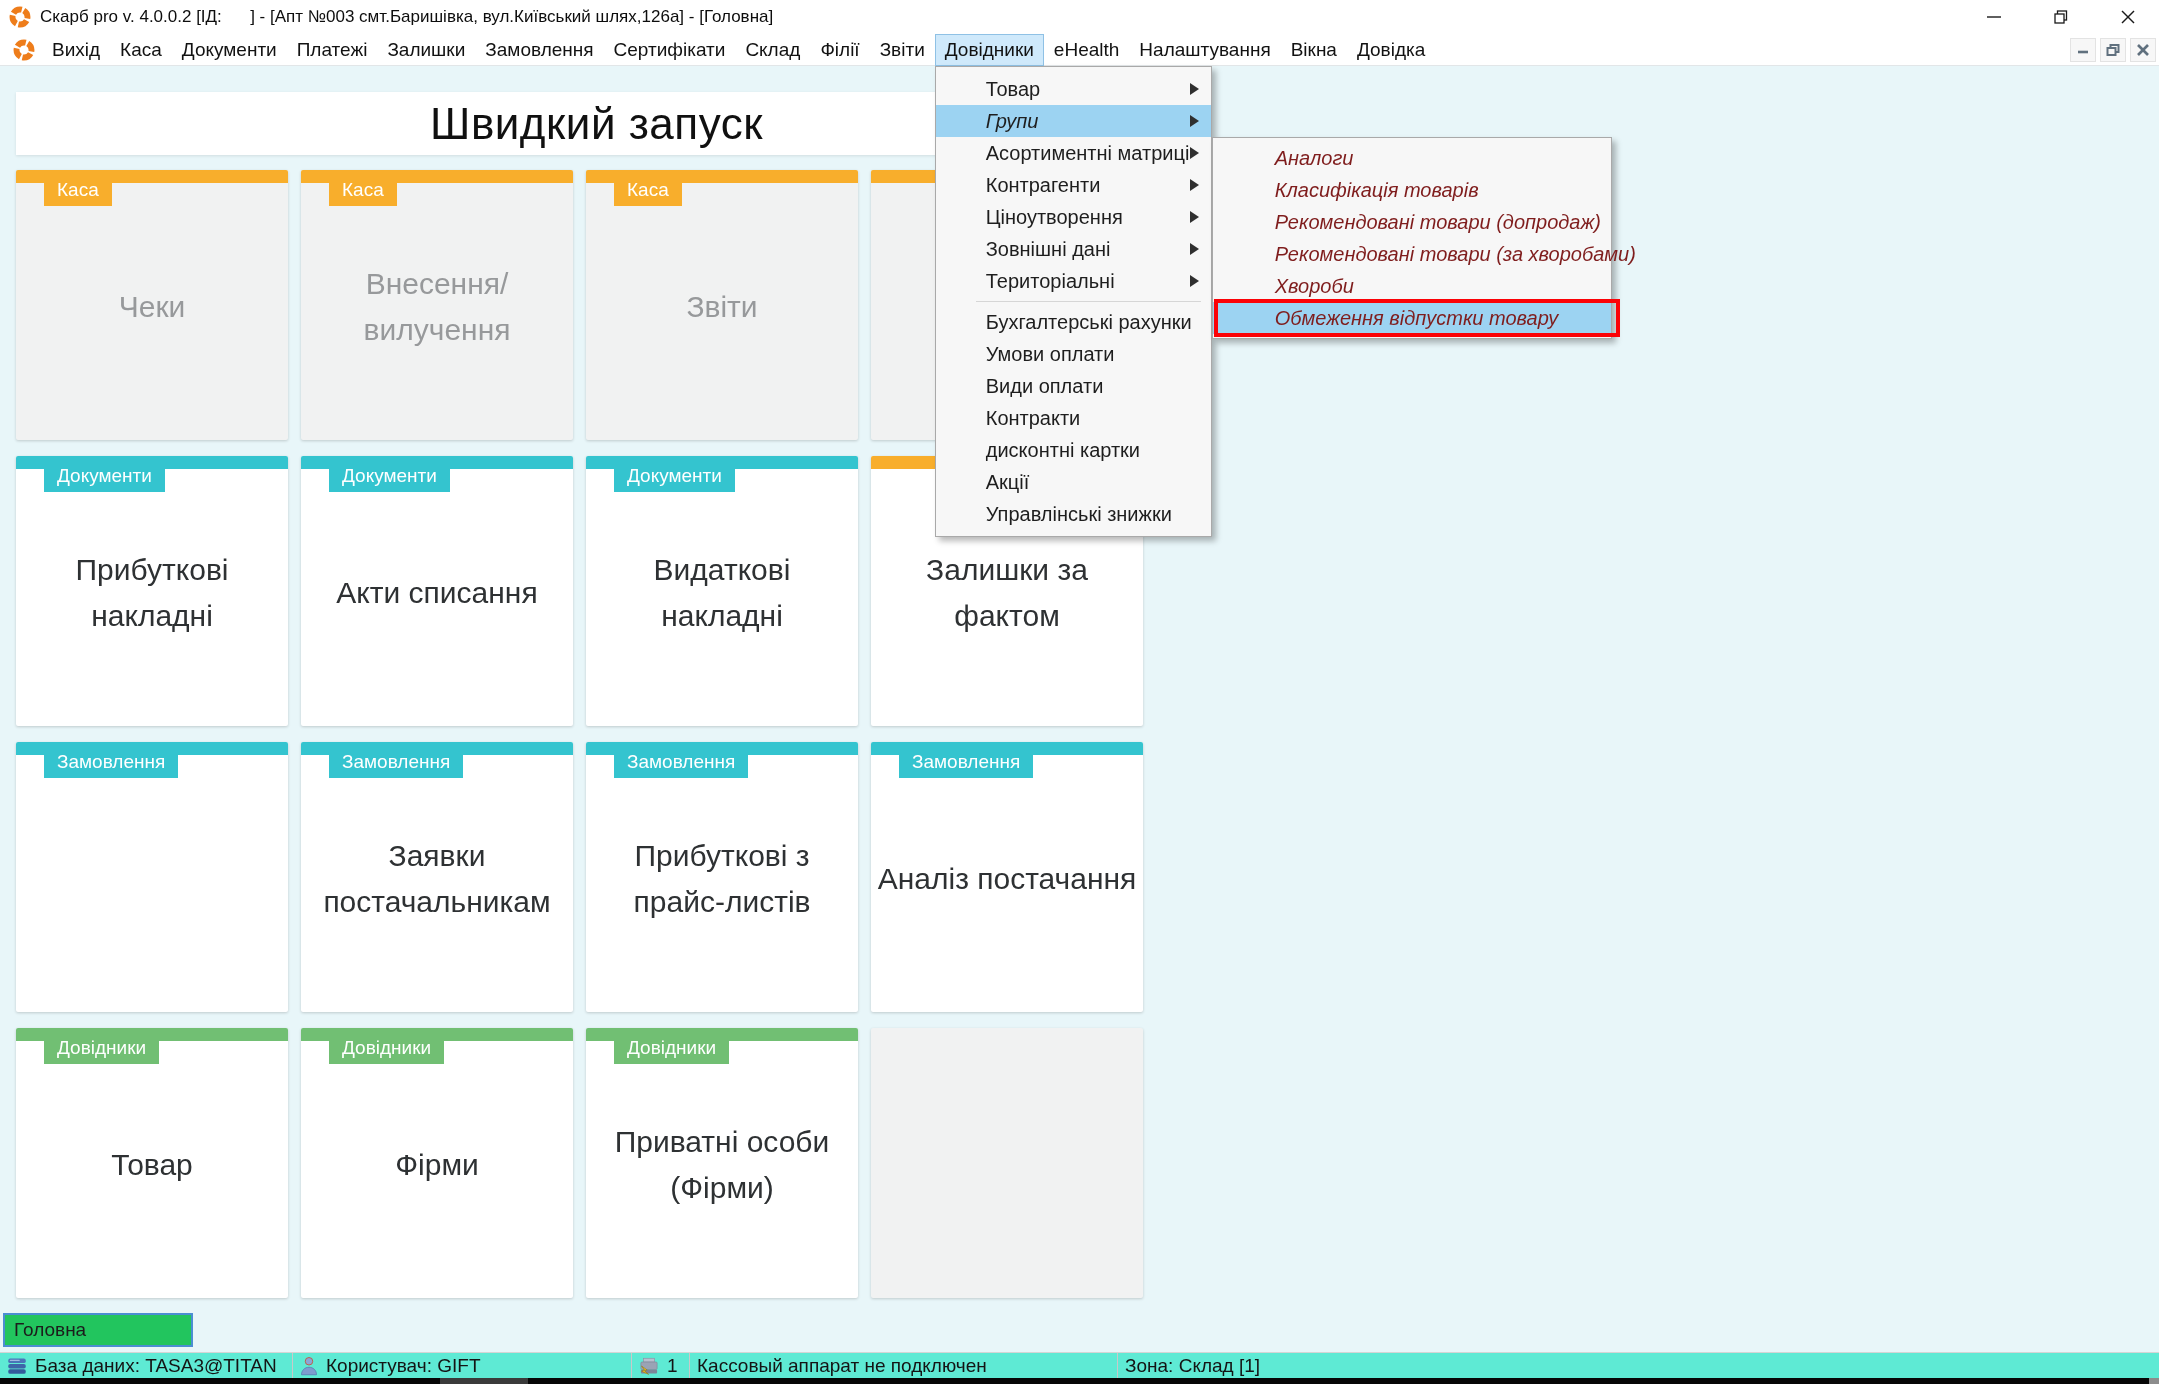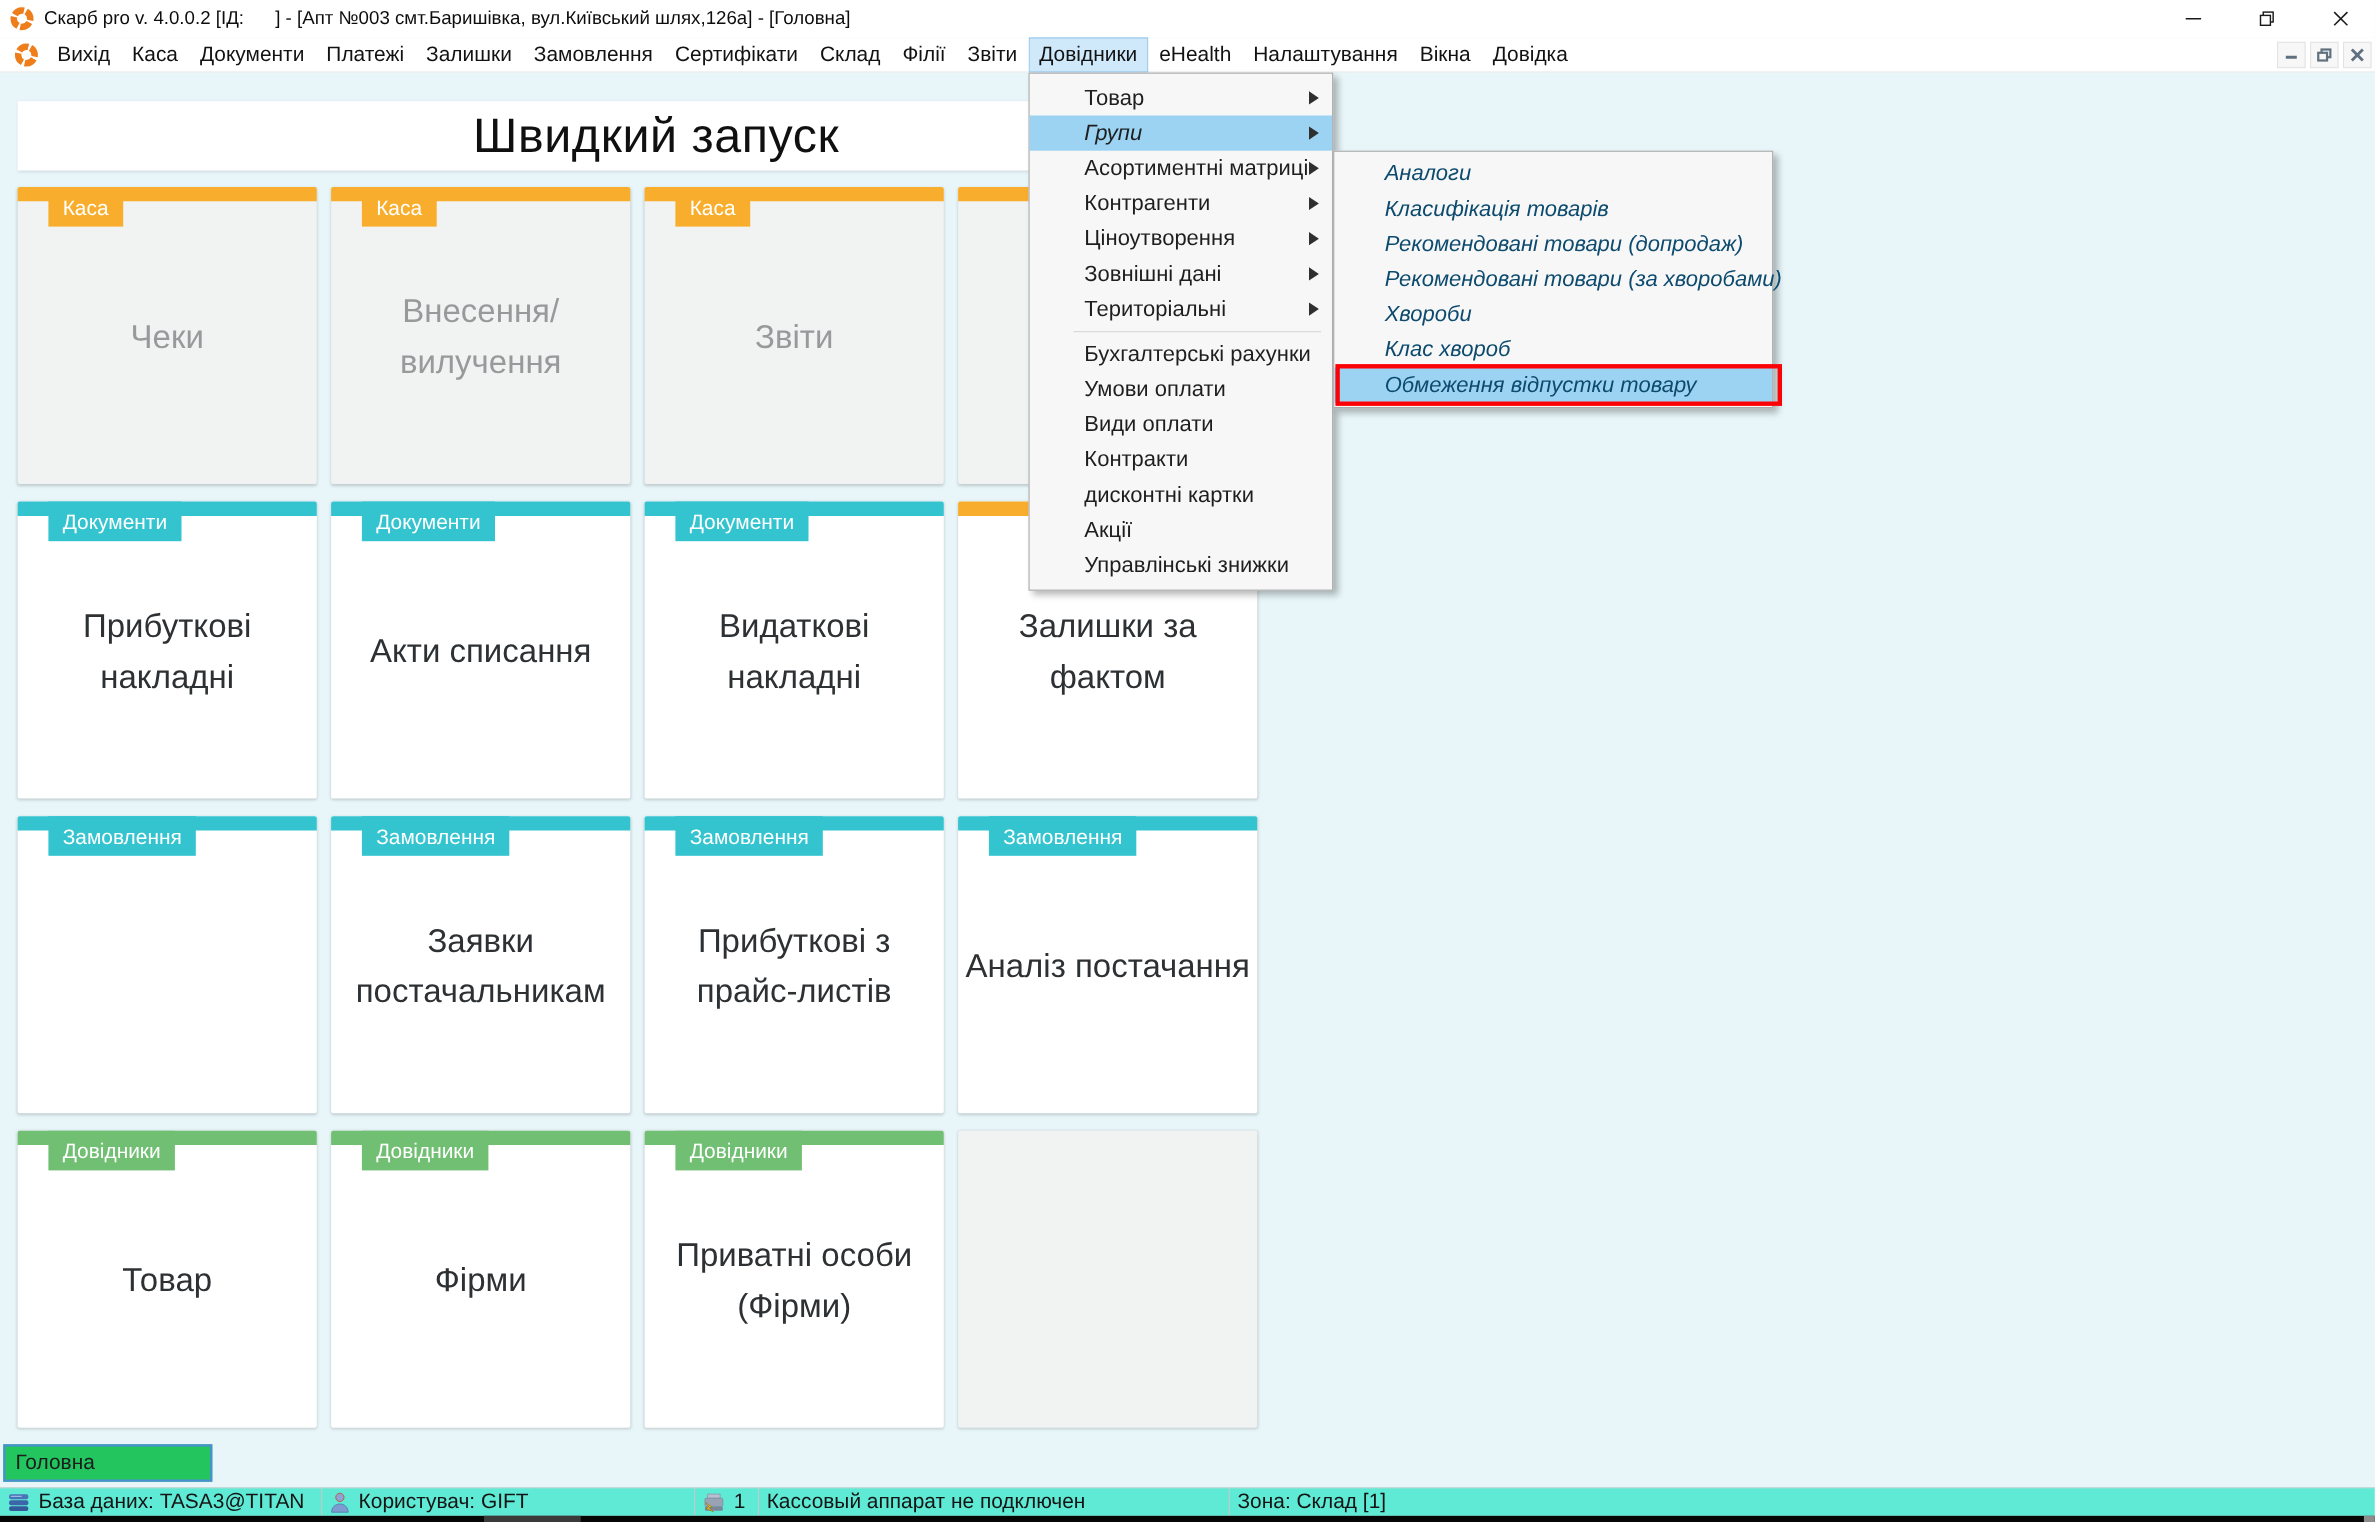--- a/index.html
+++ b/index.html
@@ -27,21 +27,21 @@
   .dropdown { position:absolute; top:100%; left:0; width:277px; background:#f7f7f7; border:1px solid #a9a9a9;
               box-shadow:4px 4px 6px rgba(0,0,0,.28); padding:6px 0; z-index:400; }
   .d-item { position:relative; height:32px; display:flex; align-items:center; padding-left:50px; padding-right:12px; font-size:20px; color:#1e1e1e; cursor:default; }
   .d-item.hl { background:#9cd3f2;font-style:italic; }
   .d-arrow { margin-left:auto; width:0; height:0; border-left:9px solid #2f2f2f; border-top:6px solid transparent; border-bottom:6px solid transparent; }
   .d-sep { border-top:1px solid #d6d6d6; margin:4px 10px 4px 40px; }
 
   
   .submenu { position:absolute; left:276px; top:32px; width:400px; background:#f7f7f7; border:1px solid #a9a9a9;
              box-shadow:4px 4px 6px rgba(0,0,0,.28); padding:4px 0; z-index:410; }
-  .s-item { position:relative; height:32px; display:flex; align-items:center; padding-left:46px; font-size:20px; color:#0c4a6e; cursor:default; }
+  .s-item { position:relative; height:32px; display:flex; align-items:center; padding-left:62px; font-size:20px; color:#7f1d1d; cursor:default; }
   .s-item.hl { background:#9cd3f2; }
   .red-box { position:absolute; left:1px; right:-9px; top:-3px; bottom:-3px; border:4px solid #fb0207; pointer-events:none; }
 
   
   .qheader { position:absolute; left:16px; top:92px; width:1134px; height:63px; background:#ffffff; box-shadow:0 1px 3px rgba(0,0,0,.10); }
   .qheader .qtitle { padding-left:27px; line-height:63px; font-size:44px; color:#101010; letter-spacing:.5px;text-align:center; }
 
   .tiles { position:absolute; left:16px; top:170px; display:grid; grid-template-columns:repeat(4,272px); grid-auto-rows:270px; gap:16px 13px; }
   .tile { position:relative; background:#ffffff; border-radius:2px; box-shadow:0 1px 3px rgba(0,0,0,.18); cursor:pointer; }
   .tile.gray { background:#f1f2f2; }
@@ -126,21 +126,20 @@
           <div class="d-item hl">
             <span>Групи</span>
               <span class="d-arrow"></span>
 
             <div class="submenu">
               <div class="s-item">Аналоги</div>
               <div class="s-item">Класифікація товарів</div>
               <div class="s-item">Рекомендовані товари (допродаж)</div>
               <div class="s-item">Рекомендовані товари (за хворобами)</div>
               <div class="s-item">Хвороби</div>
-              <div class="s-item">Клас хвороб</div>
               <div class="s-item hl">
                 <span>Обмеження відпустки товару</span>
                 <div class="red-box"></div>
               </div>
             </div>
           </div>
           <div class="d-item">
             <span>Асортиментні матриці</span>
               <span class="d-arrow"></span>
           </div>

